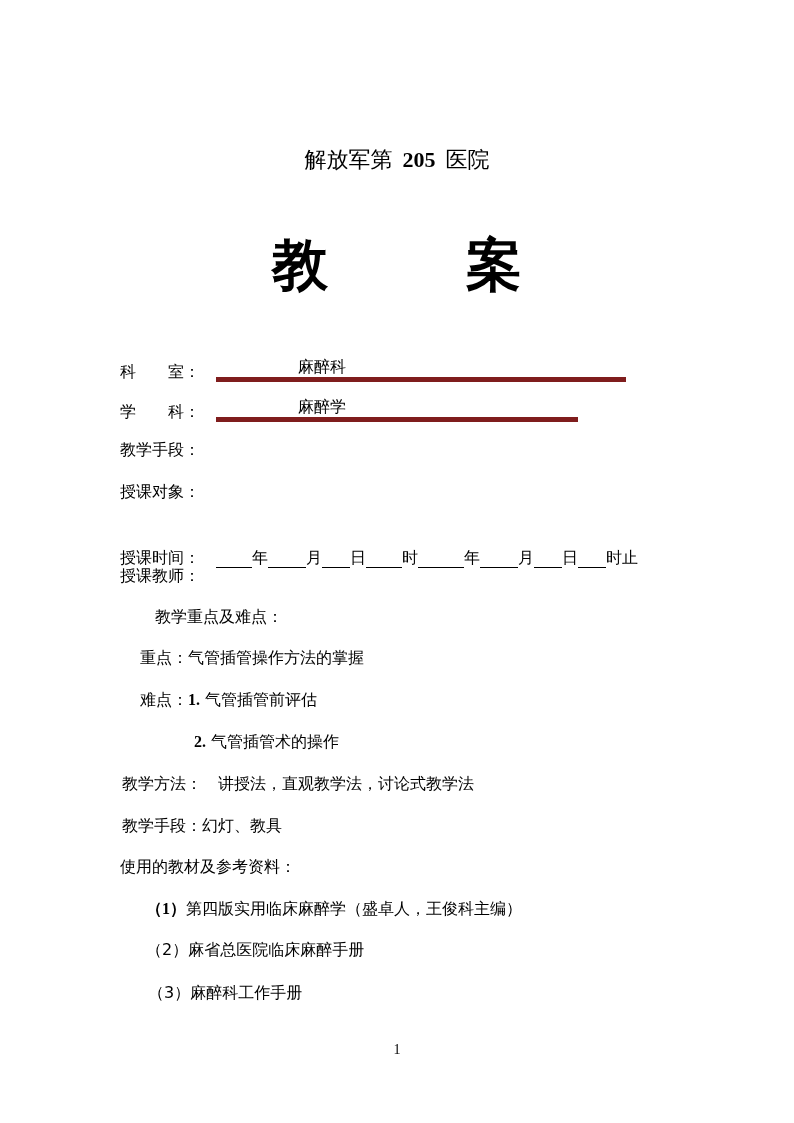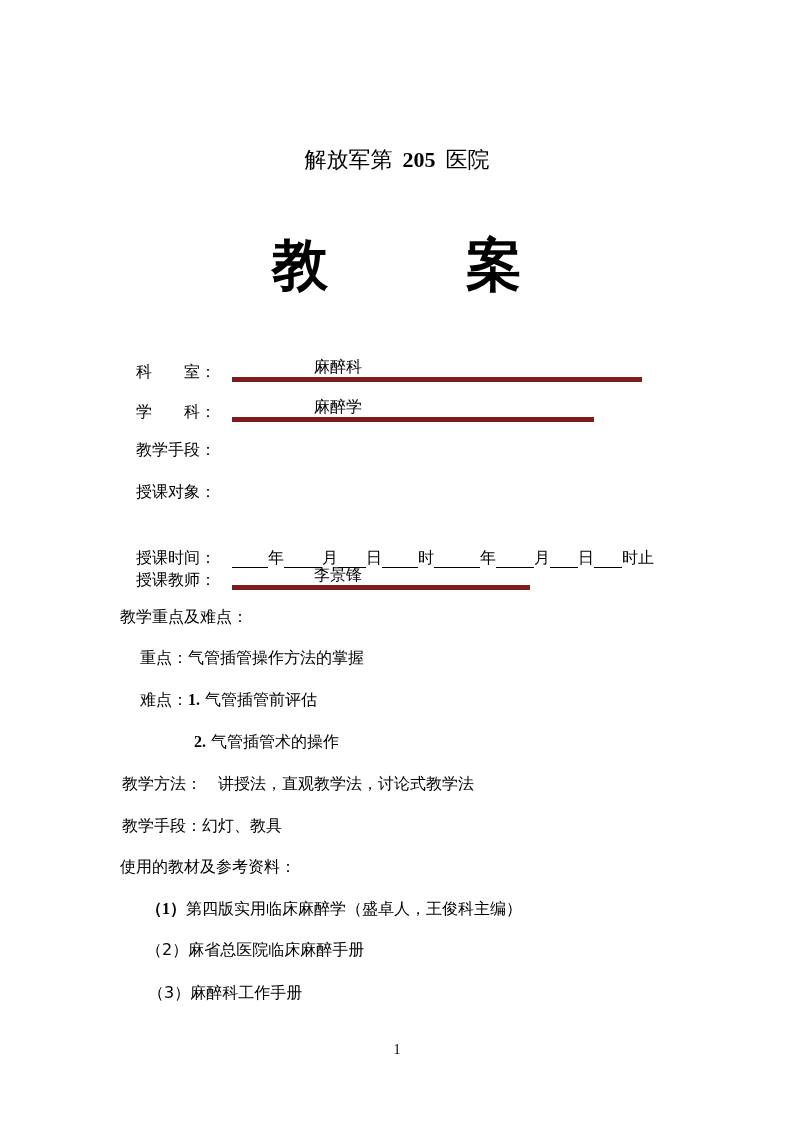--- a/index.html
+++ b/index.html
@@ -14,21 +14,21 @@
     font-size: 22px; letter-spacing: 0px;
   }
   .title .num { font-weight: bold; font-family: "Liberation Serif", serif; margin: 0 10px; }
   .big {
     position: absolute; top: 228px; font-family: "DejaVu Serif", "Liberation Serif", serif;
     font-size: 56px; font-weight: bold;
   }
   .line {
     position: absolute; left: 120px; font-size: 16px; line-height: 20px; white-space: nowrap;
   }
-  .lbl { display: inline-block; margin-left: 16px; }
+  .lbl { display: inline-block; }
   .ul {
     display: inline-block; border-bottom: 5px solid #7f1d1d; height: 19px; vertical-align: bottom;
     position: relative;
   }
   .ul .val { position: absolute; bottom: 0; white-space: nowrap; }
   .blank { display: inline-block; border-bottom: 1px solid #000; height: 19px; vertical-align: bottom; }
   .bold-num { font-family: "Liberation Serif", serif; font-weight: bold; }
   .pageno {
     position: absolute; top: 1042px; left: 0; width: 794px; text-align: center;
     font-family: "Liberation Serif", serif; font-size: 14px;
@@ -58,24 +58,24 @@
 
 <div class="line" style="top:482px;">
   <span class="lbl" style="width:96px;">授课对象：</span>
 </div>
 
 <div class="line" style="top:548px;">
   <span class="lbl" style="width:96px;">授课时间：</span><span class="blank" style="width:36px;"></span><span>年</span><span class="blank" style="width:38px;"></span><span>月</span><span class="blank" style="width:28px;"></span><span>日</span><span class="blank" style="width:36px;"></span><span>时</span><span class="blank" style="width:46px;"></span><span>年</span><span class="blank" style="width:38px;"></span><span>月</span><span class="blank" style="width:28px;"></span><span>日</span><span class="blank" style="width:28px;"></span><span>时止</span>
 </div>
 
 <div class="line" style="top:566px;">
-  <span class="lbl" style="width:96px;">授课教师：</span><span class="ul" style="width:298px;"><span class="val" style="left:82px;">李景锋</span></span>
+  <span class="lbl" style="width:96px;">授课教师：</span>
 </div>
 
-<div class="line" style="top:607px;">教学重点及难点：</div>
+<div class="line" style="top:607px;margin-left:35px;">教学重点及难点：</div>
 
 <div class="line" style="top:648px; left:140px;">
   <span>重点：</span><span>气管插管操作方法的掌握</span>
 </div>
 
 <div class="line" style="top:690px; left:140px;">
   <span>难点：</span><span class="bold-num">1.</span> <span>气管插管前评估</span>
 </div>
 
 <div class="line" style="top:732px; left:194px;">

